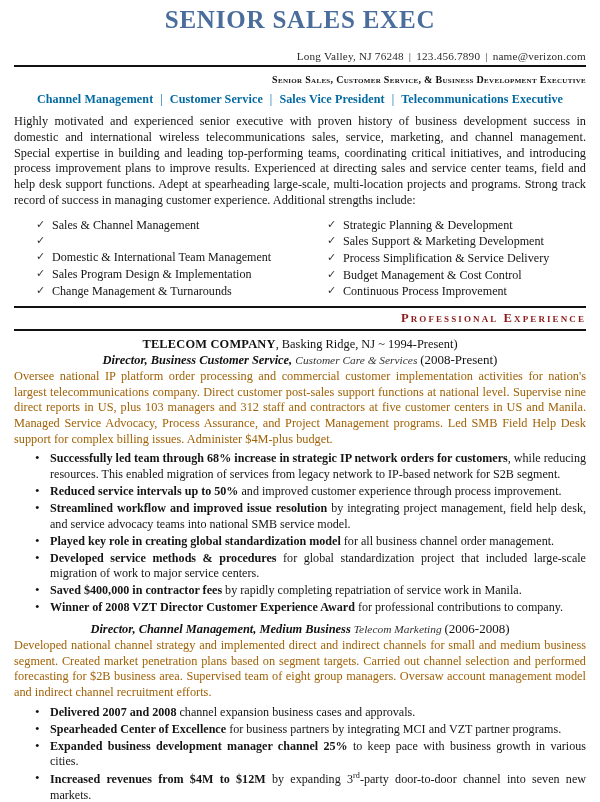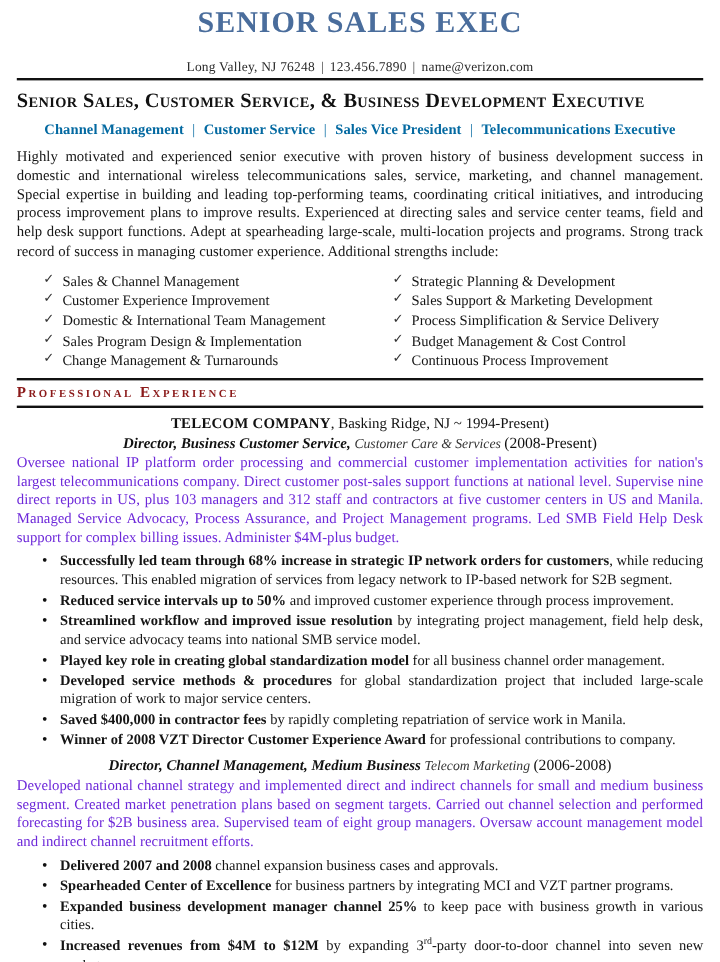--- a/index.html
+++ b/index.html
@@ -27,40 +27,40 @@
     text-align: center;
     font-size: 25px;
     font-weight: bold;
     letter-spacing: 0.8px;
     color: #4a6d9c;
     line-height: 1.05;
     margin: 3px 0 2px 0;
     font-family: "Liberation Serif", "DejaVu Serif", serif;
   }
   .contact {
-    text-align: center;
+    text-align: right;
     font-size: 11.2px;
     color: #2a2a2a;
     letter-spacing: 0.2px;
     margin-bottom: 3px;
     margin-top: 17px;
   }
   .contact .sep {
     padding: 0 5px;
     color: #3a3a3a;
   }
   .rule-thick {
     border: 0;
     border-top: 2.6px solid #111111;
     margin: 2px 0 7px 0;
   }
 
   .headline {
-    text-align: left;
-    font-size: 17px;
+    text-align: right;
+    font-size: 10px;
     font-weight: bold;
     font-variant: small-caps;
     letter-spacing: 0.3px;
     color: #111111;
     margin: 4px 0 7px 0;
   }
   .keywords {
     text-align: center;
     font-size: 12.1px;
     font-weight: bold;
@@ -114,21 +114,21 @@
   .section-wrap {
     margin: 6px 0 6px 0;
   }
   .section-wrap .line-top {
     border-top: 2.4px solid #111111;
   }
   .section-wrap .line-bot {
     border-top: 2.4px solid #111111;
   }
   .section-title {
-    text-align: left;
+    text-align: right;
     font-size: 12.6px;
     font-weight: bold;
     font-variant: small-caps;
     letter-spacing: 2.1px;
     color: #8b1a1a;
     padding: 3px 0 3px 0;
   }
 
   
   .company {
@@ -158,21 +158,21 @@
   .job-title .dates {
     font-weight: normal;
     font-style: normal;
     font-size: 13px;
   }
   .job-desc {
     font-size: 12.3px;
     line-height: 1.27;
     text-align: justify;
     margin: 0 0 4px 0;
-    color: #6d28d9;
+    color: #a16207;
   }
 
   ul.bullets {
     margin: 2px 0 5px 0;
     padding-left: 36px;
     list-style: none;
   }
   ul.bullets li {
     font-size: 12.1px;
     line-height: 1.29;
@@ -210,21 +210,20 @@
   <div class="summary">Highly motivated and experienced senior executive with proven history of business development success in domestic and international wireless telecommunications sales, service, marketing, and channel management. Special expertise in building and leading top-performing teams, coordinating critical initiatives, and introducing process improvement plans to improve results. Experienced at directing sales and service center teams, field and help desk support functions. Adept at spearheading large-scale, multi-location projects and programs. Strong track record of success in managing customer experience. Additional strengths include:</div>
 
   <div class="checks">
     <div class="col">
         <div class="check-item">
           <span class="check-mark">✓</span>
           <span>Sales &amp; Channel Management</span>
         </div>
         <div class="check-item">
           <span class="check-mark">✓</span>
-          <span>Customer Experience Improvement</span>
         </div>
         <div class="check-item">
           <span class="check-mark">✓</span>
           <span>Domestic &amp; International Team Management</span>
         </div>
         <div class="check-item">
           <span class="check-mark">✓</span>
           <span>Sales Program Design &amp; Implementation</span>
         </div>
         <div class="check-item">

